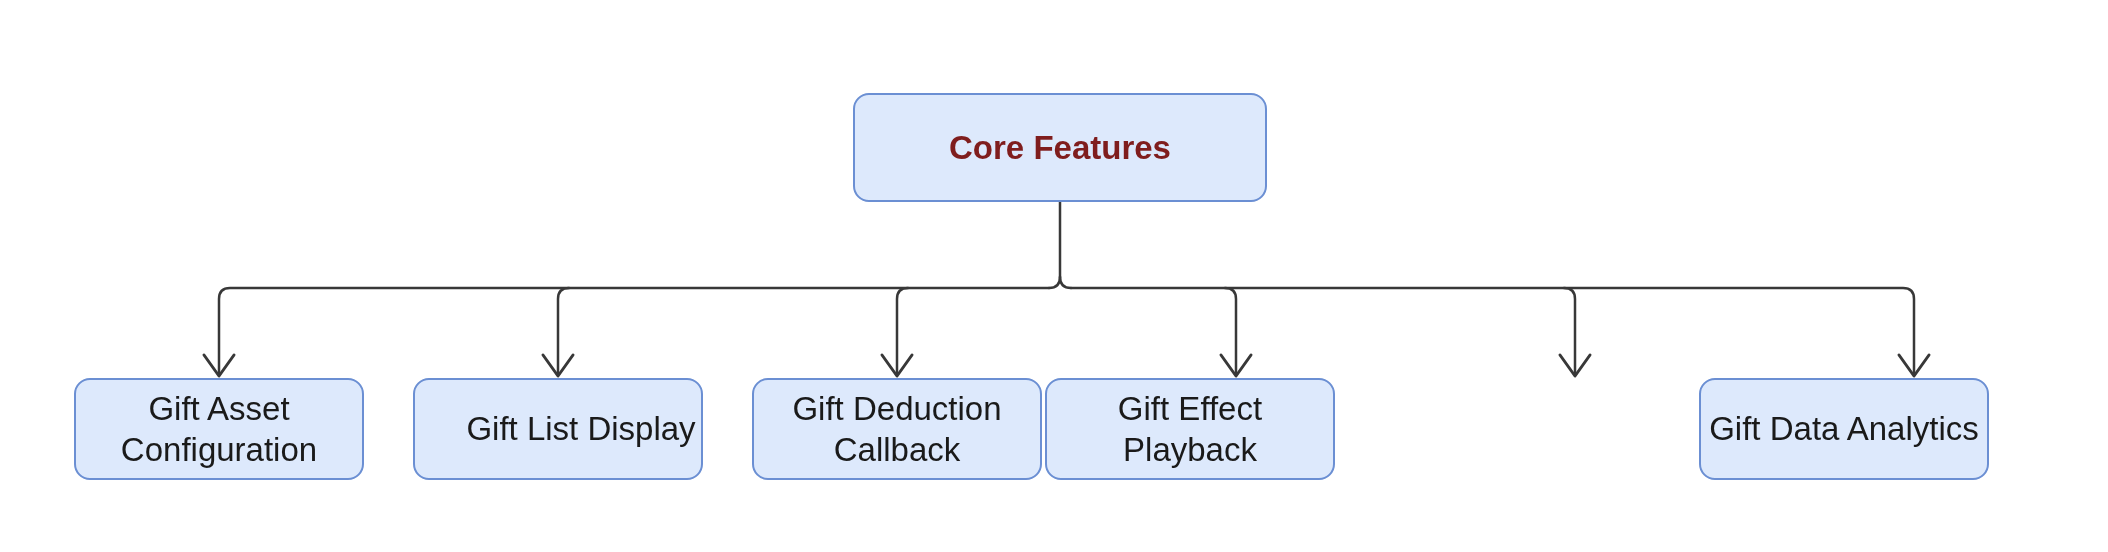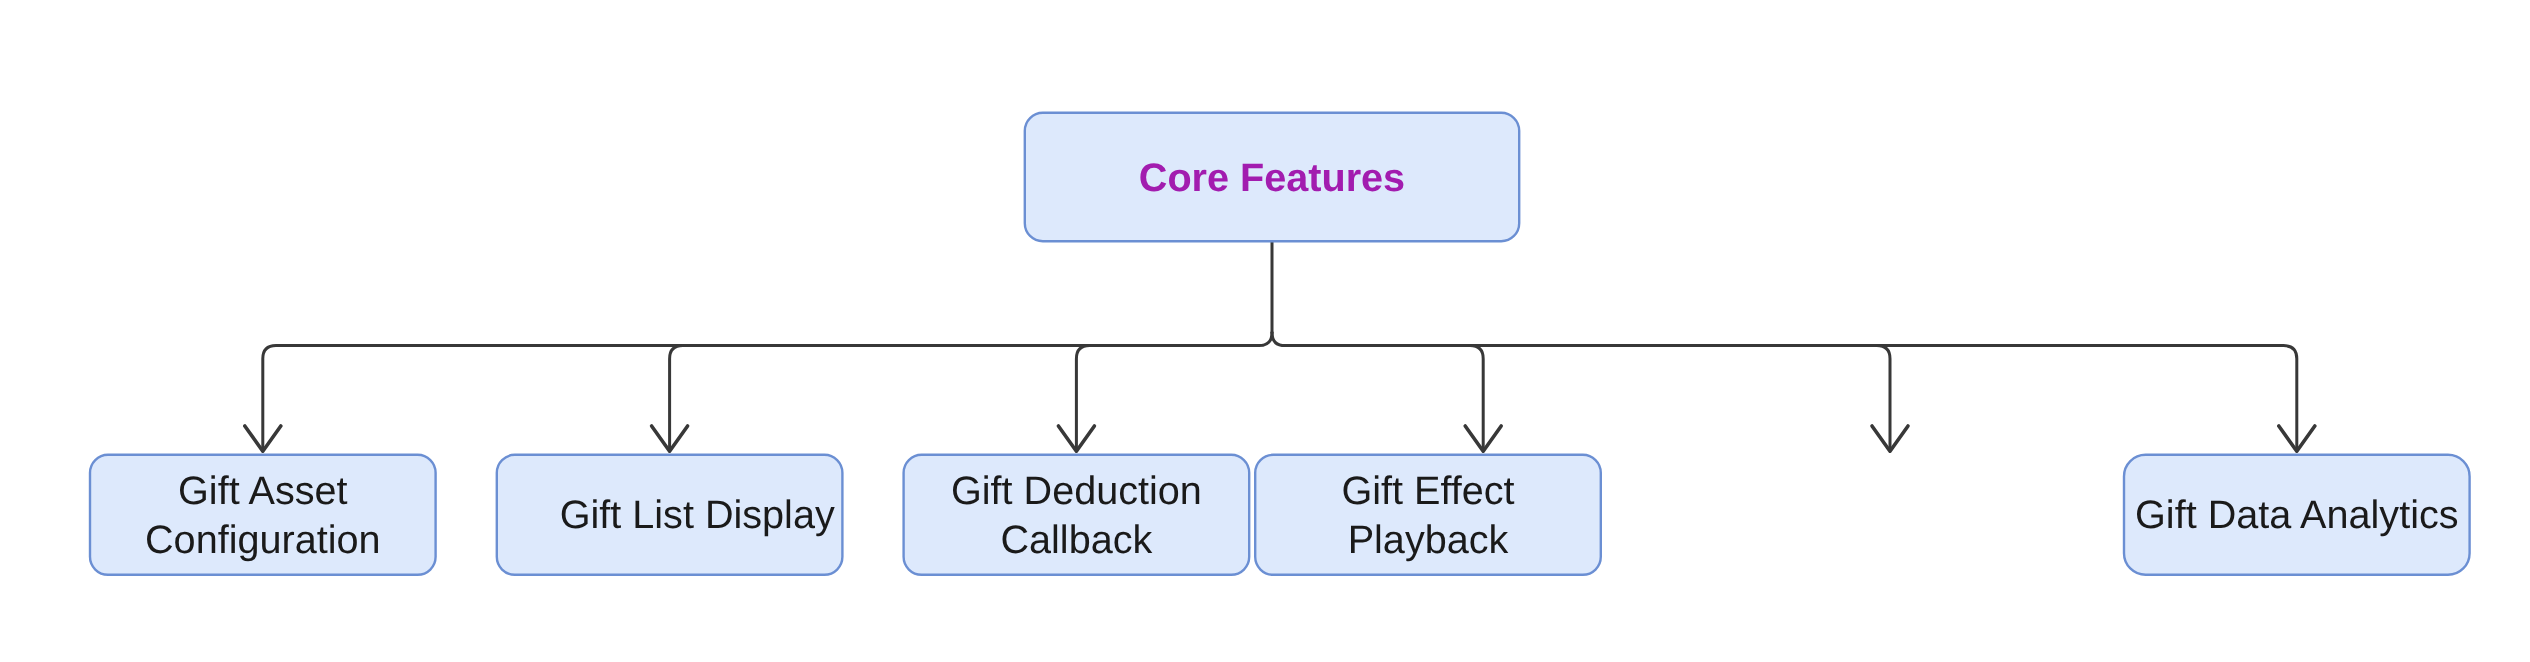--- a/index.html
+++ b/index.html
@@ -51,35 +51,35 @@
     white-space: pre-line;
     line-height: 1.25;
   }
   .node.root {
     left: 853px;
     top: 93px;
     width: 414px;
     height: 109px;
     font-size: 33px;
     font-weight: bold;
-    color: #a21caf;
+    color: #7f1d1d;
   }
   .node.child {
     top: 378px;
     width: 290px;
     height: 102px;
     font-size: 33px;
     font-weight: normal;
   }
   .child-1 { left: 74px; text-align: center; }
   .child-2 { left: 413px; padding-left: 46px; }
   .child-3 { left: 752px; }
   .child-4 { left: 1045px; }
   .child-5 { left: 1430px; }
-  .child-6 { left: 1769px; border-radius: 19px; }
+  .child-6 { left: 1699px; }
 </style>
 </head>
 <body>
 
 <div class="canvas">
 
   <svg class="connectors" viewBox="0 0 2108 552" aria-hidden="true">
 
     <path class="edge" d="M 1060 202 L 1060 277"></path>
     <path class="edge" d="M 1060 277 Q 1060 288 1049 288"></path>

